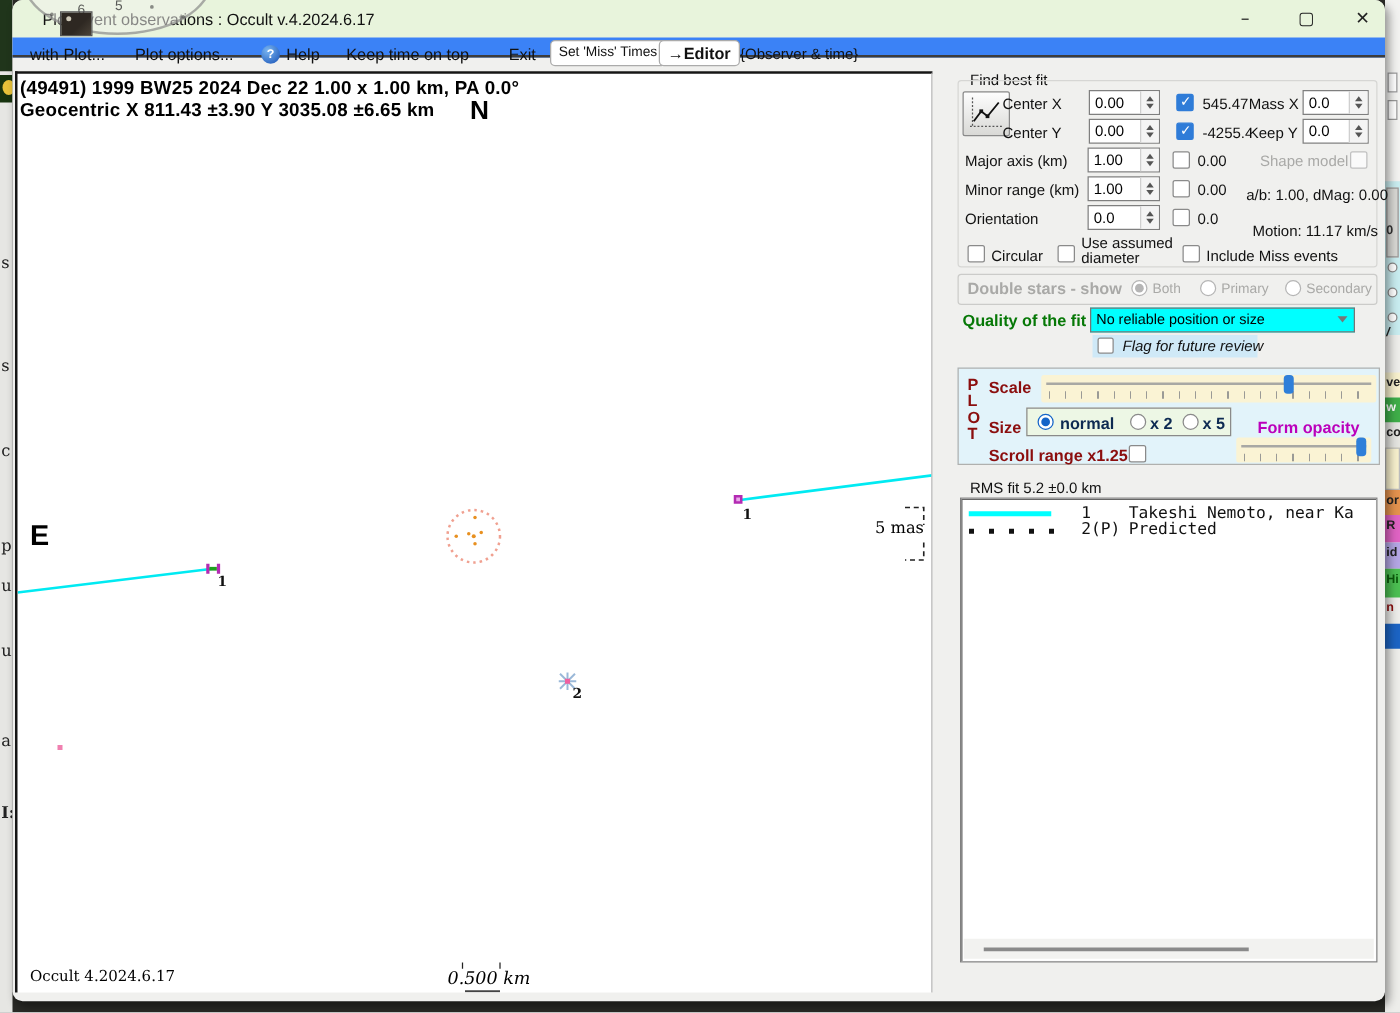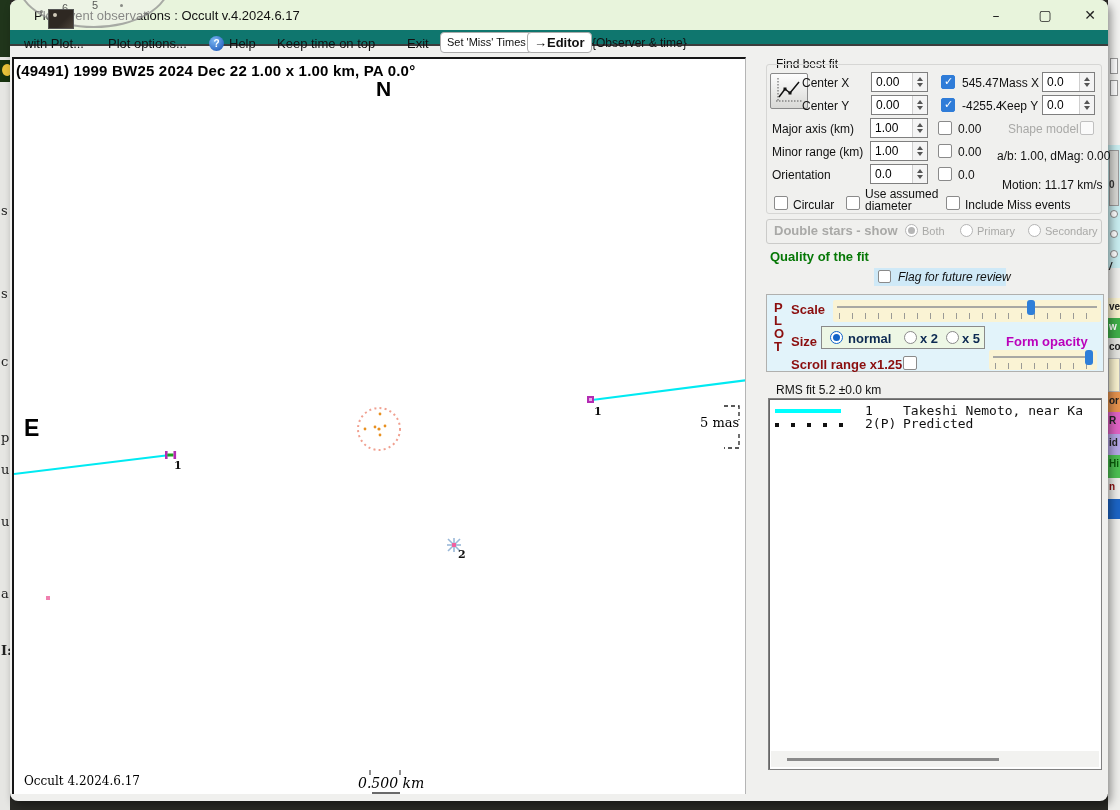--- a/index.html
+++ b/index.html
@@ -23,21 +23,21 @@
   #win { left:10px; top:0; width:1098px; height:801px; background:#f0f0ee; border-radius:8px 8px 8px 8px; box-shadow:3px 4px 8px rgba(0,0,0,.4); }
   #titlebar { left:0; top:0; width:1098px; height:30px; background:#e8f4dc; border-radius:8px 8px 0 0; }
   #title-text { left:24px; top:8px; font-size:13px; color:#111; white-space:nowrap; }
   #win-icon { left:38px; top:9px; width:26px; height:20px; background:linear-gradient(135deg,#2e2822 60%,#4a4238); border:1px solid #555; z-index:6; }
   #win-icon i { position:absolute; left:4px; top:3px; width:4px; height:4px; background:#cfc9b8; border-radius:50%; }
   #clock { left:8px; top:-60px; width:152px; height:88px; border-radius:50%; border:2px solid rgba(110,110,110,.55); background:rgba(242,242,238,.52); z-index:5; }
   #clock span { position:absolute; font:11px "Liberation Sans",sans-serif; color:rgba(50,50,50,.8); }
   #clock b { position:absolute; width:3px; height:3px; background:rgba(70,70,70,.6); border-radius:50%; }
   .wbtn { top:5px; width:22px; height:20px; font:14px "DejaVu Sans",sans-serif; color:#222; text-align:center; line-height:20px; cursor:default; }
 
-  #menubar { left:0; top:30px; width:1098px; height:16px; background:#0f766e; border-bottom:2px solid #3c3c3c; }
+  #menubar { left:0; top:30px; width:1098px; height:16px; background:#3b82f6; border-bottom:2px solid #3c3c3c; }
   .mitem { top:6px; font-size:13px; color:#111; white-space:nowrap; }
   .mbtn { top:2px; height:21px; background:#fff; border:1px solid #ababab; border-radius:4px; font-size:11px; color:#111; text-align:center; line-height:19px; white-space:nowrap; padding:0 6px; }
   #help-icon { left:199px; top:6px; width:15px; height:15px; border-radius:50%; background:radial-gradient(circle at 35% 30%,#7ab6f2,#1650b4); color:#fff; font:bold 10px "Liberation Sans",sans-serif; text-align:center; line-height:15px; }
 
   
   #plot { left:2px; top:57px; width:734px; height:737px; background:#fff; border-left:2px solid #161616; border-top:2px solid #161616; border-right:1px solid #b5b5b5; overflow:hidden; }
   .phdr { left:2px; font-weight:bold; font-size:15px; color:#000; white-space:nowrap; letter-spacing:.2px; }
   #north-label { left:362px; top:18px; font-weight:bold; font-size:21px; }
   #east-label { left:10px; top:356px; font-size:23px; font-weight:bold; font-family:"Liberation Sans",sans-serif; }
   .chordlab { font:bold 11px "DejaVu Serif",serif; color:#111; }
@@ -146,20 +146,21 @@
       <div class="abs mitem" style="left:219px">Help</div>
       <div class="abs mitem" style="left:267px">Keep time on top</div>
       <div class="abs mitem" style="left:397px">Exit</div>
       <div class="abs mbtn" style="left:430px">Set 'Miss' Times</div>
       <div class="abs mbtn" style="left:517px;font-weight:bold;font-size:13px">→Editor</div>
       <div class="abs mitem" style="left:582px;font-size:12px">{Observer &amp; time}</div>
     </div>
 
     <div id="plot" class="abs">
       <div class="abs phdr" style="top:3px">(49491) 1999 BW25  2024 Dec 22   1.00 x 1.00 km, PA 0.0°</div>
+      <div class="abs phdr" style="top:21px">Geocentric  X  811.43 ±3.90  Y 3035.08 ±6.65 km</div>
       <div id="north-label" class="abs phdr">N</div>
       <div id="east-label" class="abs">E</div>
 
       <svg class="abs" style="left:0;top:0" width="734" height="737" viewBox="0 0 734 737">
 
         <line x1="0" y1="415" x2="156" y2="396" stroke="#00eaf2" stroke-width="2.2"></line>
         <rect x="151" y="392" width="2.6" height="8" fill="#b32bb3"></rect>
         <rect x="153.5" y="394.5" width="6" height="3" fill="#1da11d"></rect>
         <rect x="159.5" y="392" width="2.6" height="8" fill="#b32bb3"></rect>
 
@@ -281,20 +282,24 @@
       <div class="abs gbox" style="left:4px;top:162px;width:336px;height:25px;border-color:#cbcbc9"></div>
       <div class="abs lbl graytxt" style="left:12px;top:166px;font-weight:bold;font-size:13px">Double stars - show</div>
       <div class="abs rd gr on" style="left:143px;top:167px"></div>
       <div class="abs lbl graytxt" style="left:160px;top:168px;font-size:11px">Both</div>
       <div class="abs rd gr" style="left:198px;top:167px"></div>
       <div class="abs lbl graytxt" style="left:215px;top:168px;font-size:11px">Primary</div>
       <div class="abs rd gr" style="left:266px;top:167px"></div>
       <div class="abs lbl graytxt" style="left:283px;top:168px;font-size:11px">Secondary</div>
 
       <div class="abs" style="left:8px;top:192px;font:bold 13px 'Liberation Sans',sans-serif;color:#067806">Quality of the fit</div>
+      <div id="quality-combo" class="abs" style="left:110px;top:189px;width:212px">
+        <div class="qv">No reliable position or size</div>
+        <div class="qa"></div>
+      </div>
       <div class="abs" style="left:112px;top:211px;width:132px;height:18px;background:#cfe9f7"></div>
       <div class="abs cb" style="left:116px;top:213px;width:13px;height:13px"></div>
       <div class="abs" style="left:136px;top:213px;font:italic 12px 'Liberation Sans',sans-serif;color:#111;white-space:nowrap">Flag for future review</div>
 
       <div class="abs" style="left:4px;top:237px;width:338px;height:78px;background:#e2f3fa;border:1px solid #b0b0ae">
         <div class="abs darkred" style="left:7px;top:5px">P</div>
         <div class="abs darkred" style="left:7px;top:18px">L</div>
         <div class="abs darkred" style="left:7px;top:31px">O</div>
         <div class="abs darkred" style="left:7px;top:44px">T</div>
 

